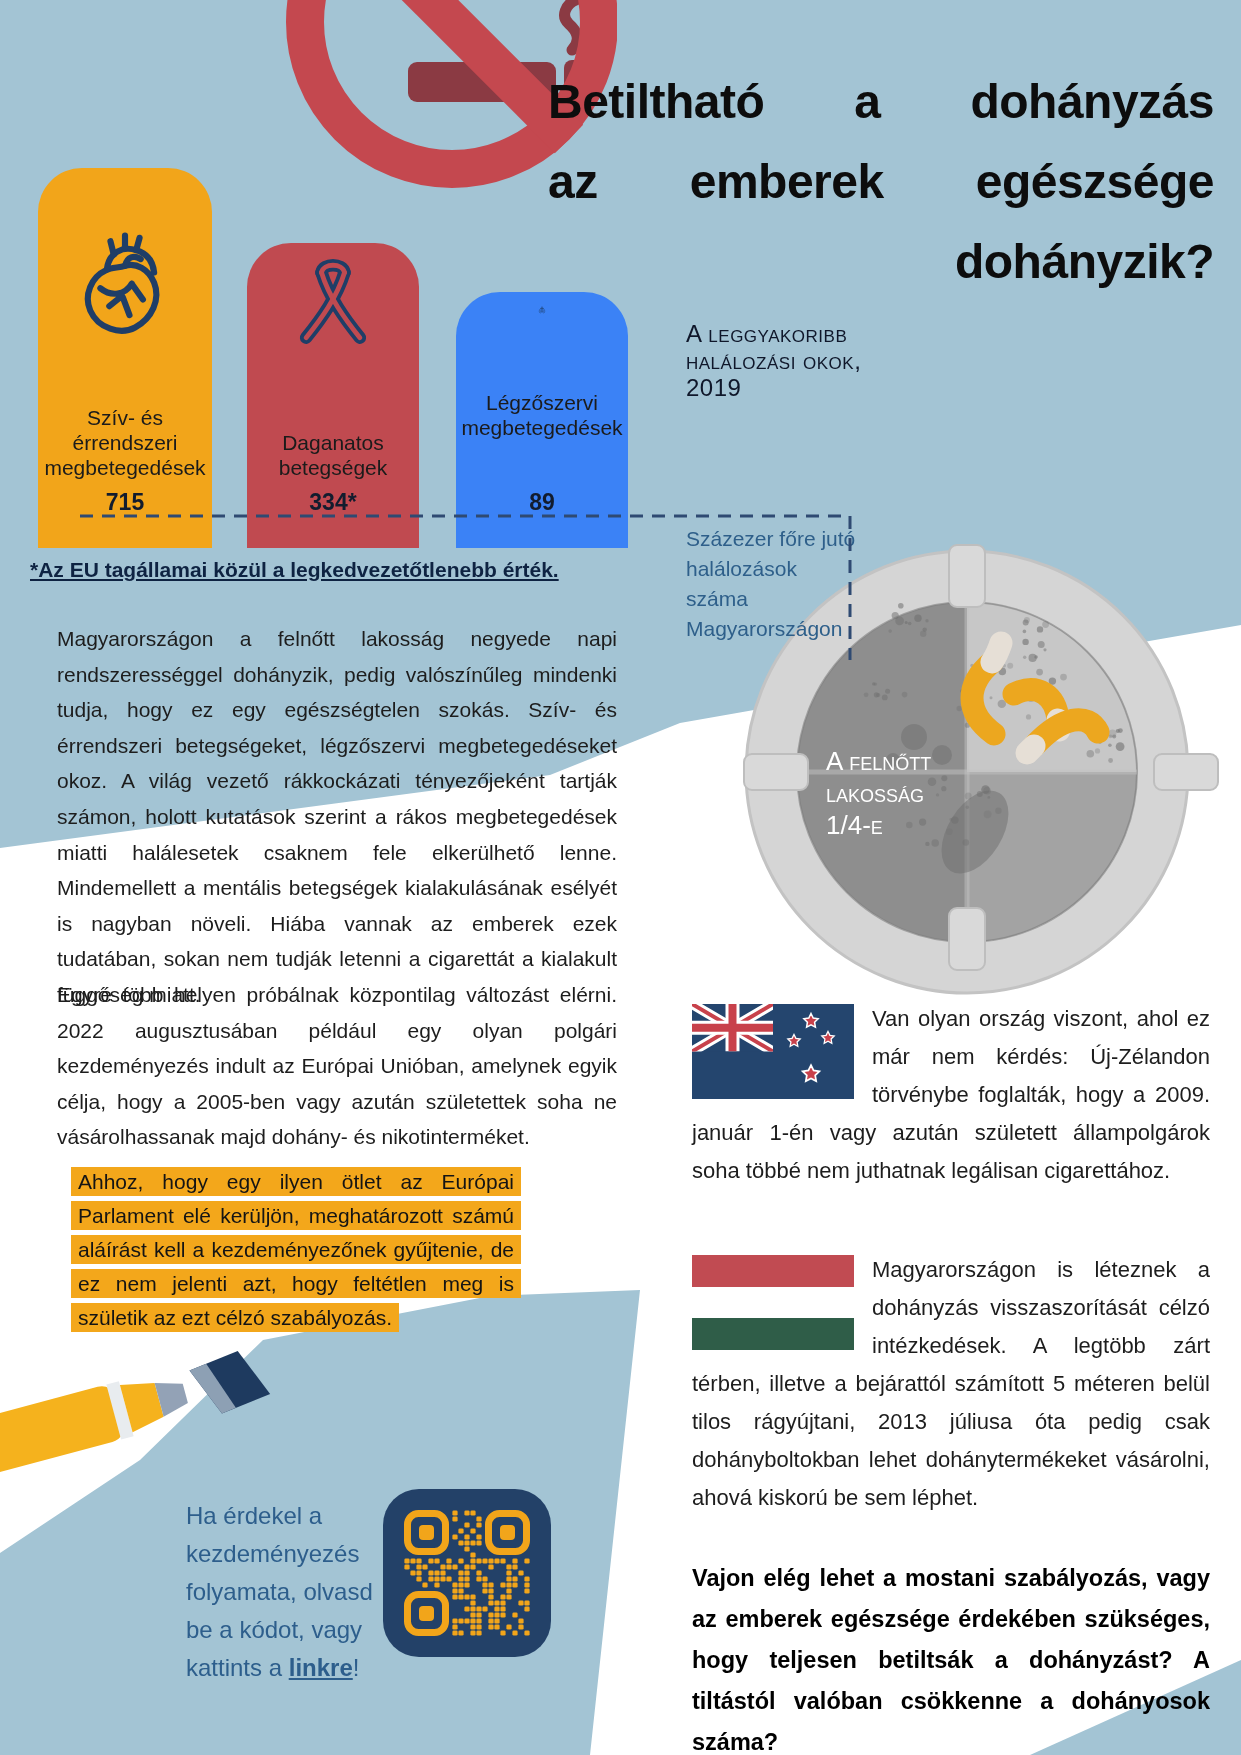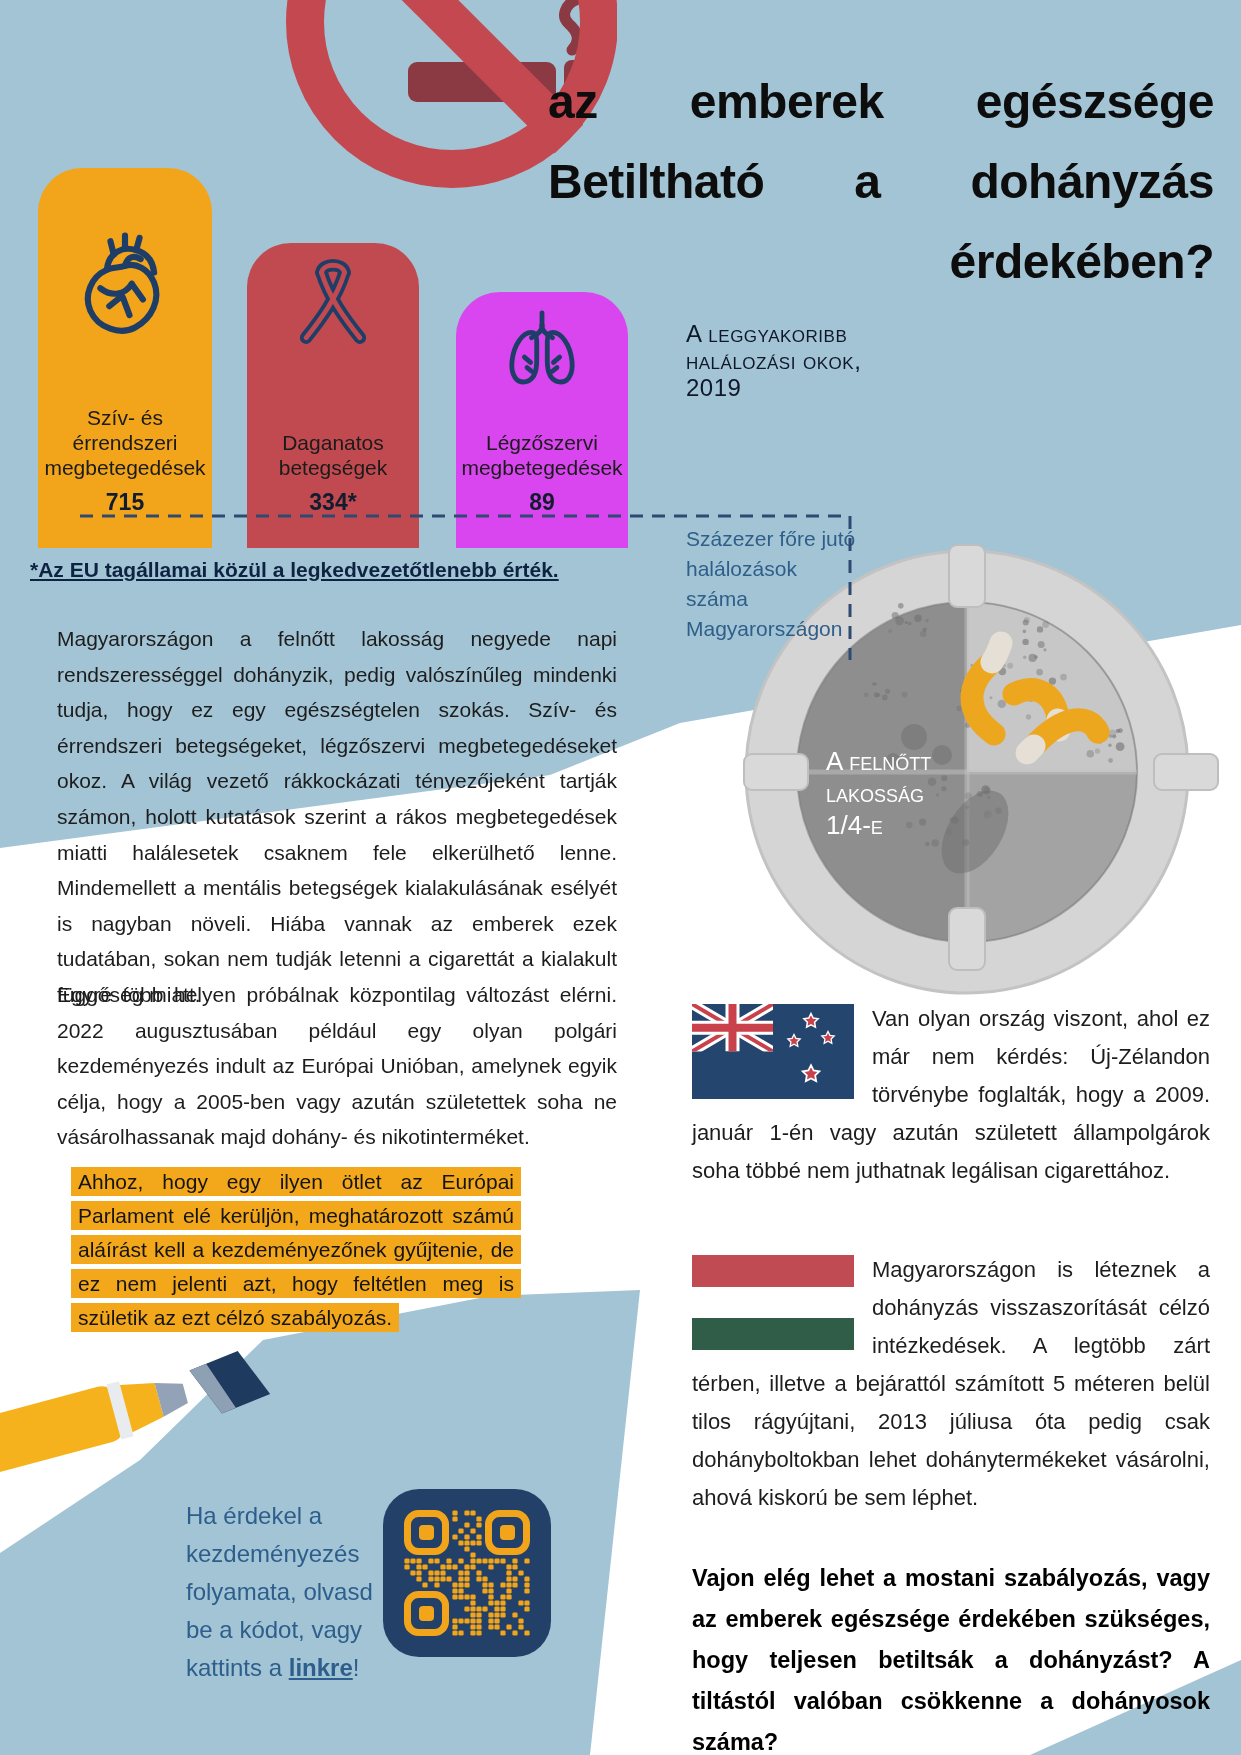--- a/index.html
+++ b/index.html
@@ -13,21 +13,21 @@
   .abs{position:absolute;}
 
   .title{left:548px;top:62px;width:666px;font-size:48px;line-height:80px;font-weight:700;color:#0d0d0d;letter-spacing:-0.5px;z-index:7;}
   .title .l{text-align:justify;text-align-last:justify;}
   .title .l3{text-align-last:right;}
 
   .bar{border-radius:44px 44px 0 0;display:flex;flex-direction:column;align-items:center;
        justify-content:flex-end;padding-bottom:32px;box-sizing:border-box;z-index:2;}
   .bar1{left:38px;top:168px;width:174px;height:380px;background:#F2A51A;}
   .bar2{left:247px;top:243px;width:172px;height:305px;background:#C04A50;}
-  .bar3{left:456px;top:292px;width:172px;height:256px;background:#d946ef;}
+  .bar3{left:456px;top:292px;width:172px;height:256px;background:#3b82f6;gap:40px;}
   .bar .icon{margin-bottom:auto;}
   .bar1 .icon{margin-top:52px;}
   .bar2 .icon{margin-top:16px;}
   .bar3 .icon{margin-top:14px;}
   .bar-label{font-size:21px;line-height:25px;text-align:center;color:#1b1b1b;padding:0 2px;margin-top:36px;}
   .bar-value{font-size:23px;font-weight:700;color:#121c2e;margin-top:9px;}
 
   .chart-heading{left:686px;top:320px;width:230px;font-variant:small-caps;font-size:24px;line-height:27px;
                  color:#0f172a;letter-spacing:.5px;z-index:3;}
   .chart-note{left:686px;top:524px;width:178px;font-size:21px;line-height:30px;color:#2E5F8A;z-index:3;}
@@ -67,23 +67,23 @@
 
   <svg class="abs nosmoke" width="345" height="196" viewBox="272 0 345 196">
     <rect x="408" y="62" width="148" height="40" rx="9" fill="#8B3A43"></rect>
     <rect x="564" y="60" width="27" height="42" rx="8" fill="#8B3A43"></rect>
     <path d="M572,50 c10,-10 4,-20 -3,-26 c-9,-8 -3,-20 7,-24" stroke="#8B3A43" stroke-width="11" fill="none" stroke-linecap="round"></path>
     <circle cx="452" cy="22" r="147" stroke="#C4484F" stroke-width="38" fill="none"></circle>
     <line x1="335" y1="-95" x2="569" y2="139" stroke="#C4484F" stroke-width="40"></line>
   </svg>
 
   <div class="abs title">
+    <div class="l">Betiltható a dohányzás</div>
     <div class="l">az emberek egészsége</div>
-    <div class="l">Betiltható a dohányzás</div>
-    <div class="l l3">érdekében?</div>
+    <div class="l l3">dohányzik?</div>
   </div>
 
   <div class="abs bar bar1">
     <svg class="icon" width="112" height="132" viewBox="0 0 100 100" fill="none" stroke="#1F3E67" stroke-width="5.5" stroke-linecap="round" stroke-linejoin="round">
       <path d="M33,36 C20,42 13,58 19,72 C26,88 46,94 59,87 C74,79 82,62 76,47 C71,35 60,29 50,32 C44,34 38,33 33,36 Z"></path>
       <path d="M34,34 C36,20 48,14 60,18 C70,21 75,28 76,38"></path>
       <path d="M40,22 L37,10 M50,16 L50,5 M60,18 L63,7"></path>
       <path d="M50,32 C52,24 58,22 64,26"></path>
       <path d="M28,52 C38,60 50,58 56,48 M56,48 L66,62 M48,60 L54,76 M46,60 L36,68"></path>
     </svg>

